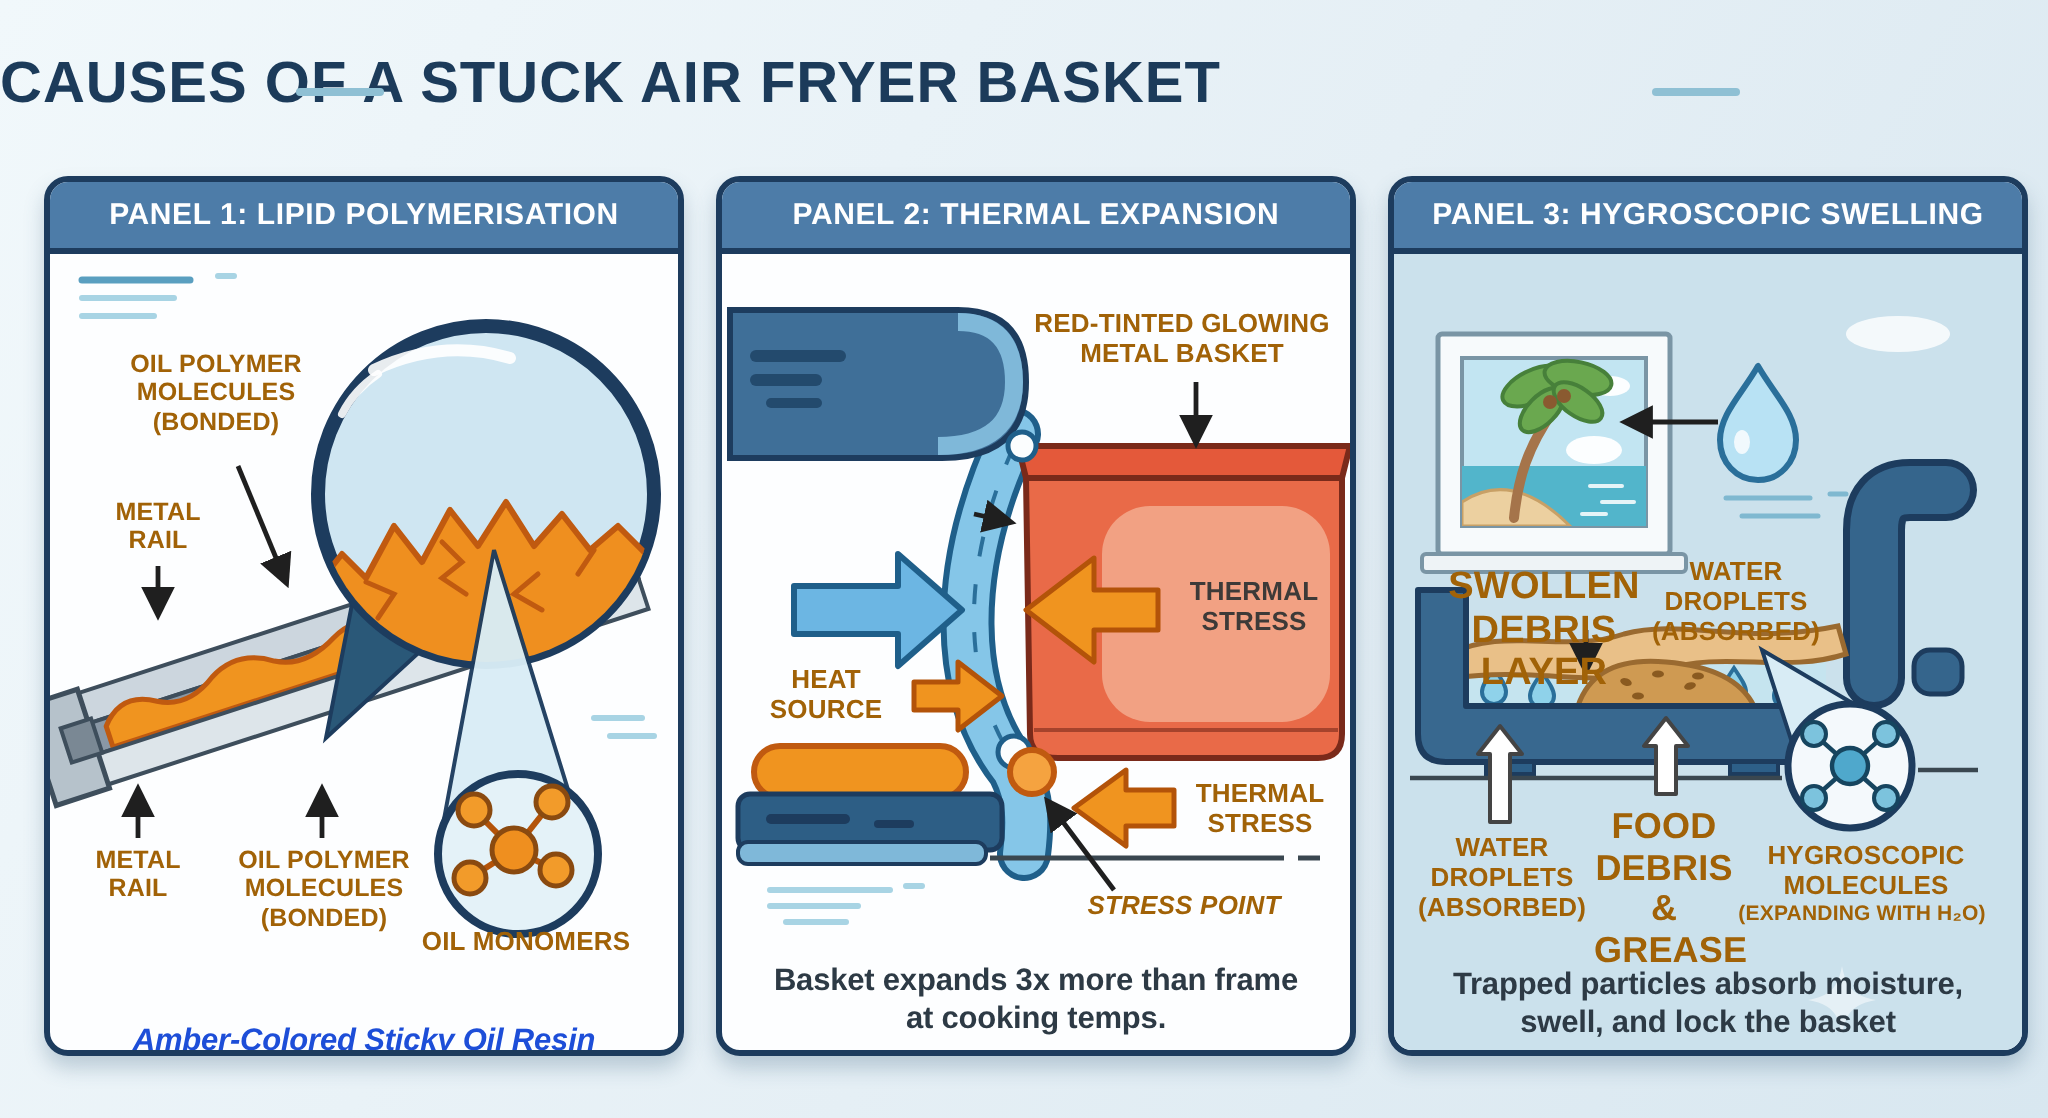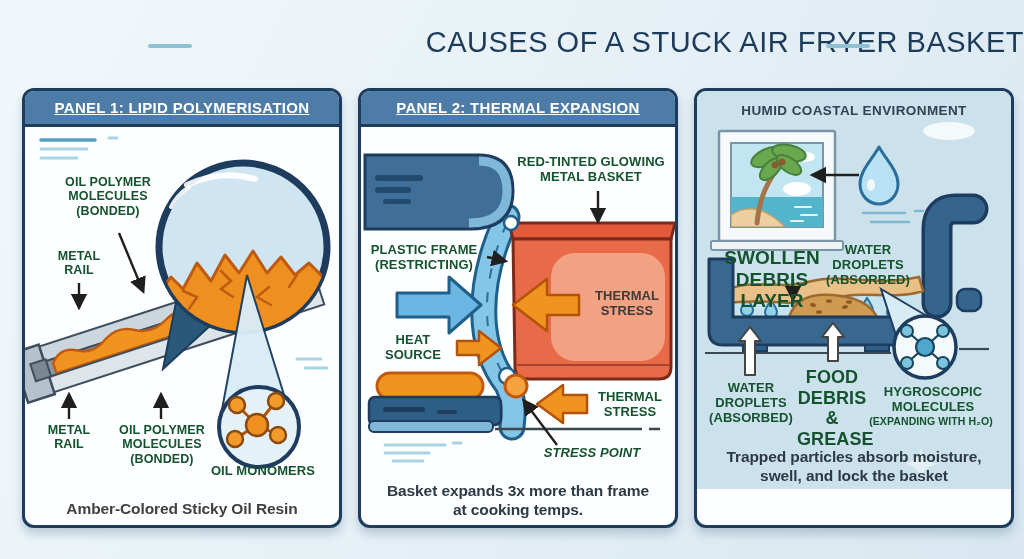--- a/index.html
+++ b/index.html
@@ -2,40 +2,40 @@
 <html><head>
 <meta charset="utf-8">
 <style>
   html,body{margin:0;padding:0;}
   body{
     width:1024px;height:559px;position:relative;overflow:hidden;
     background:linear-gradient(120deg,#f1f8fb 0%,#e5eff5 55%,#d8e7f0 100%);
     font-family:"Liberation Sans","DejaVu Sans",sans-serif;
   }
   .title{
-    position:absolute;left:0;right:0;top:26px;text-align:right;
-    font-size:29px;font-weight:normal;color:#1c3b5a;letter-spacing:.5px;
+    position:absolute;left:0;right:0;top:26px;text-align:left;
+    font-size:29px;font-weight:bold;color:#1c3b5a;letter-spacing:.5px;
   }
   .title-dash{position:absolute;top:44px;width:44px;height:4px;background:#8fc0d4;border-radius:2px;}
   .panel{
     position:absolute;top:88px;width:320px;height:440px;box-sizing:border-box;
     border:3px solid #1d3c5e;border-radius:12px;background:#fdfeff;
     box-shadow:0 6px 10px rgba(60,100,130,.28);overflow:hidden;
   }
   .panel-header{
     height:33px;background:#4d7ca8;border-bottom:3px solid #1d3c5e;
     display:flex;align-items:center;justify-content:center;
-    color:#fff;font-size:15px;font-weight:bold;letter-spacing:.3px;text-decoration:underline;
+    color:#fff;font-size:15px;font-weight:bold;letter-spacing:.3px;
   }
   .panel-body{position:relative;width:100%;height:398px;}
   .p3-body{background:#cbe1ec;}
   .ill{position:absolute;left:0;top:0;width:314px;height:398px;}
   .lbl{
     position:absolute;text-align:center;font-weight:bold;font-size:12.5px;
-    color:#14532d;line-height:1.14;white-space:pre-line;letter-spacing:.1px;
+    color:#a16207;line-height:1.14;white-space:pre-line;letter-spacing:.1px;
   }
   .lbl-sub{font-size:10.5px;}
   .caption{
     position:absolute;left:0;right:0;text-align:center;font-weight:bold;
     font-size:15.5px;color:#2d3a45;line-height:1.25;white-space:pre-line;letter-spacing:-.1px;
   }
   .scene-title{
     position:absolute;left:0;right:0;top:12px;text-align:center;font-weight:bold;
     font-size:13.5px;color:#2e4356;letter-spacing:.4px;
   }
@@ -122,21 +122,21 @@
 MOLECULES
 (BONDED)</div>
     <div class="lbl" style="left:22px;top:122px;width:64px;">METAL
 RAIL</div>
     <div class="lbl" style="left:12px;top:296px;width:64px;">METAL
 RAIL</div>
     <div class="lbl" style="left:82px;top:296px;width:110px;">OIL POLYMER
 MOLECULES
 (BONDED)</div>
     <div class="lbl" style="left:168px;top:337px;width:140px;font-size:13px;">OIL MONOMERS</div>
-    <div class="caption" style="top:372px;color:#404040;">Amber-Colored Sticky Oil Resin</div>
+    <div class="caption" style="top:384px;color:#1d4ed8;font-style:italic;">Amber-Colored Sticky Oil Resin</div>
   </div>
 </div>
 
 <div class="panel" style="left:358px;">
   <div class="panel-header">PANEL 2: THERMAL EXPANSION</div>
   <div class="panel-body">
     <svg class="ill" viewBox="0 0 314 398">
       <defs>
         <marker id="ah2" viewBox="0 0 10 10" refX="8" refY="5" markerWidth="7" markerHeight="7" orient="auto-start-reverse">
           <path d="M0,0 L10,5 L0,10 Z" fill="#1f1f1f"></path>
@@ -191,35 +191,34 @@
       </g>
       <g stroke="#a8d4e4" stroke-width="3" stroke-linecap="round">
         <line x1="24" y1="318" x2="84" y2="318"></line>
           <line x1="24" y1="326" x2="68" y2="326"></line>
         <line x1="32" y1="334" x2="62" y2="334"></line>
           <line x1="92" y1="316" x2="100" y2="316"></line>
       </g>
     </svg>
     <div class="lbl" style="left:150px;top:28px;width:160px;font-size:13px;">RED-TINTED GLOWING
 METAL BASKET</div>
-    <div class="lbl" style="left:2px;top:116px;width:122px;font-size:13px;">PLASTIC FRAME
-(RESTRICTING)</div>
     <div class="lbl" style="left:14px;top:206px;width:76px;font-size:13px;">HEAT
 SOURCE</div>
     <div class="lbl" style="left:222px;top:162px;width:88px;font-size:13px;color:#3d3a38;">THERMAL
 STRESS</div>
     <div class="lbl" style="left:226px;top:263px;width:86px;font-size:13px;">THERMAL
 STRESS</div>
     <div class="lbl" style="left:168px;top:319px;width:126px;font-size:13px;font-style:italic;">STRESS POINT</div>
     <div class="caption" style="top:354px;">Basket expands 3x more than frame
 at cooking temps.</div>
   </div>
 </div>
 
 <div class="panel" style="left:694px;">
+  <div class="panel-header">PANEL 3: HYGROSCOPIC SWELLING</div>
   <div class="panel-body p3-body">
     <svg class="ill" viewBox="0 0 314 398">
       <defs>
         <marker id="ah3" viewBox="0 0 10 10" refX="8" refY="5" markerWidth="7" markerHeight="7" orient="auto-start-reverse">
           <path d="M0,0 L10,5 L0,10 Z" fill="#1f1f1f"></path>
         </marker>
         <clipPath id="win3">
             <rect x="34" y="52" width="92" height="84"></rect>
           </clipPath>
       </defs>
@@ -309,21 +308,20 @@
         <circle cx="210" cy="272" r="6" fill="#7cc3dd" stroke="#16455f" stroke-width="2"></circle>
         <circle cx="246" cy="272" r="6" fill="#7cc3dd" stroke="#16455f" stroke-width="2"></circle>
         <circle cx="228" cy="256" r="9" fill="#4fa8cc" stroke="#16455f" stroke-width="2.2"></circle>
       </g>
 
       <line x1="96" y1="188" x2="96" y2="208" stroke="#1f1f1f" stroke-width="2.4" marker-end="url(#ah3)"></line>
       <polygon points="53,236 42,250 48,250 48,284 58,284 58,250 64,250" fill="#ffffff" stroke="#444444" stroke-width="2" stroke-linejoin="round"></polygon>
       <polygon points="136,232 125,246 131,246 131,270 141,270 141,246 147,246" fill="#ffffff" stroke="#444444" stroke-width="2" stroke-linejoin="round"></polygon>
       <path d="M224,356 C226,367 230,371 241,373 C230,375 226,379 224,390 C222,379 218,375 207,373 C218,371 222,367 224,356 Z" fill="#ffffff" opacity=".5"></path>
     </svg>
-    <div class="scene-title">HUMID COASTAL ENVIRONMENT</div>
     <div class="lbl" style="left:16px;top:156px;width:118px;font-size:19px;">SWOLLEN
 DEBRIS LAYER</div>
     <div class="lbl" style="left:128px;top:152px;width:86px;font-size:13px;">WATER
 DROPLETS
 (ABSORBED)</div>
     <div class="lbl" style="left:8px;top:290px;width:92px;font-size:13px;">WATER
 DROPLETS
 (ABSORBED)</div>
     <div class="lbl" style="left:100px;top:276px;width:70px;font-size:18px;">FOOD
 DEBRIS &amp;

